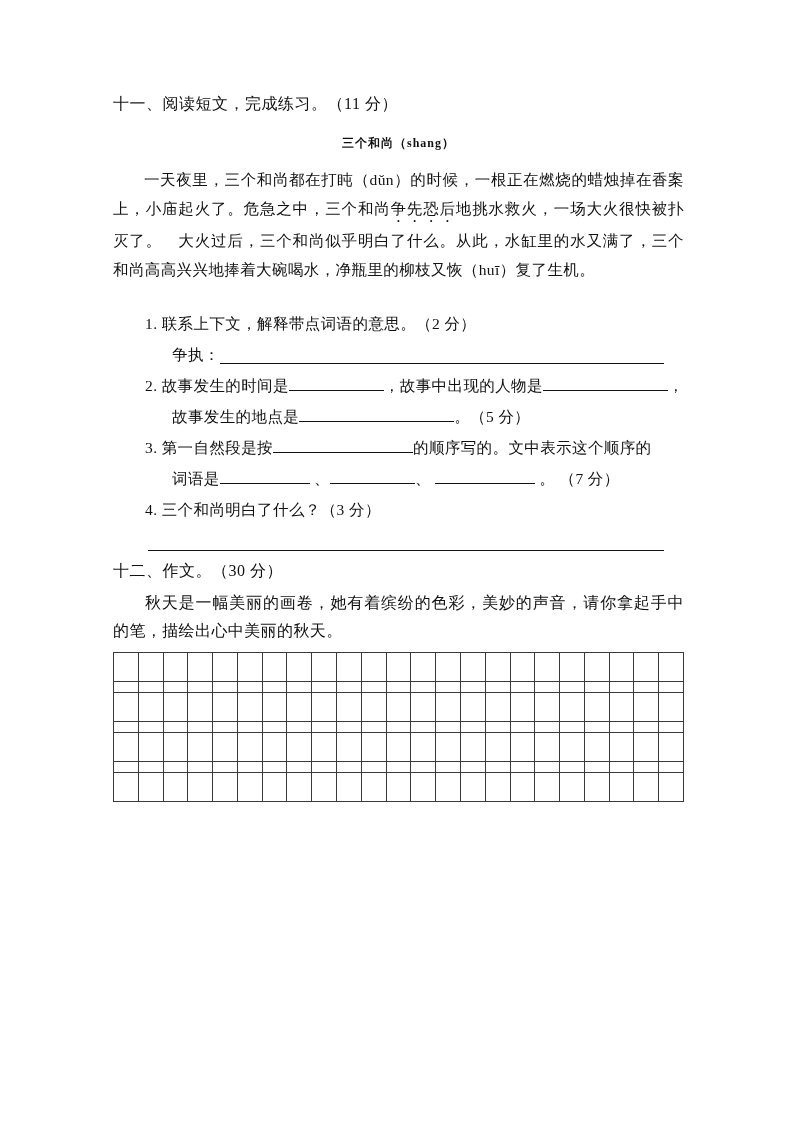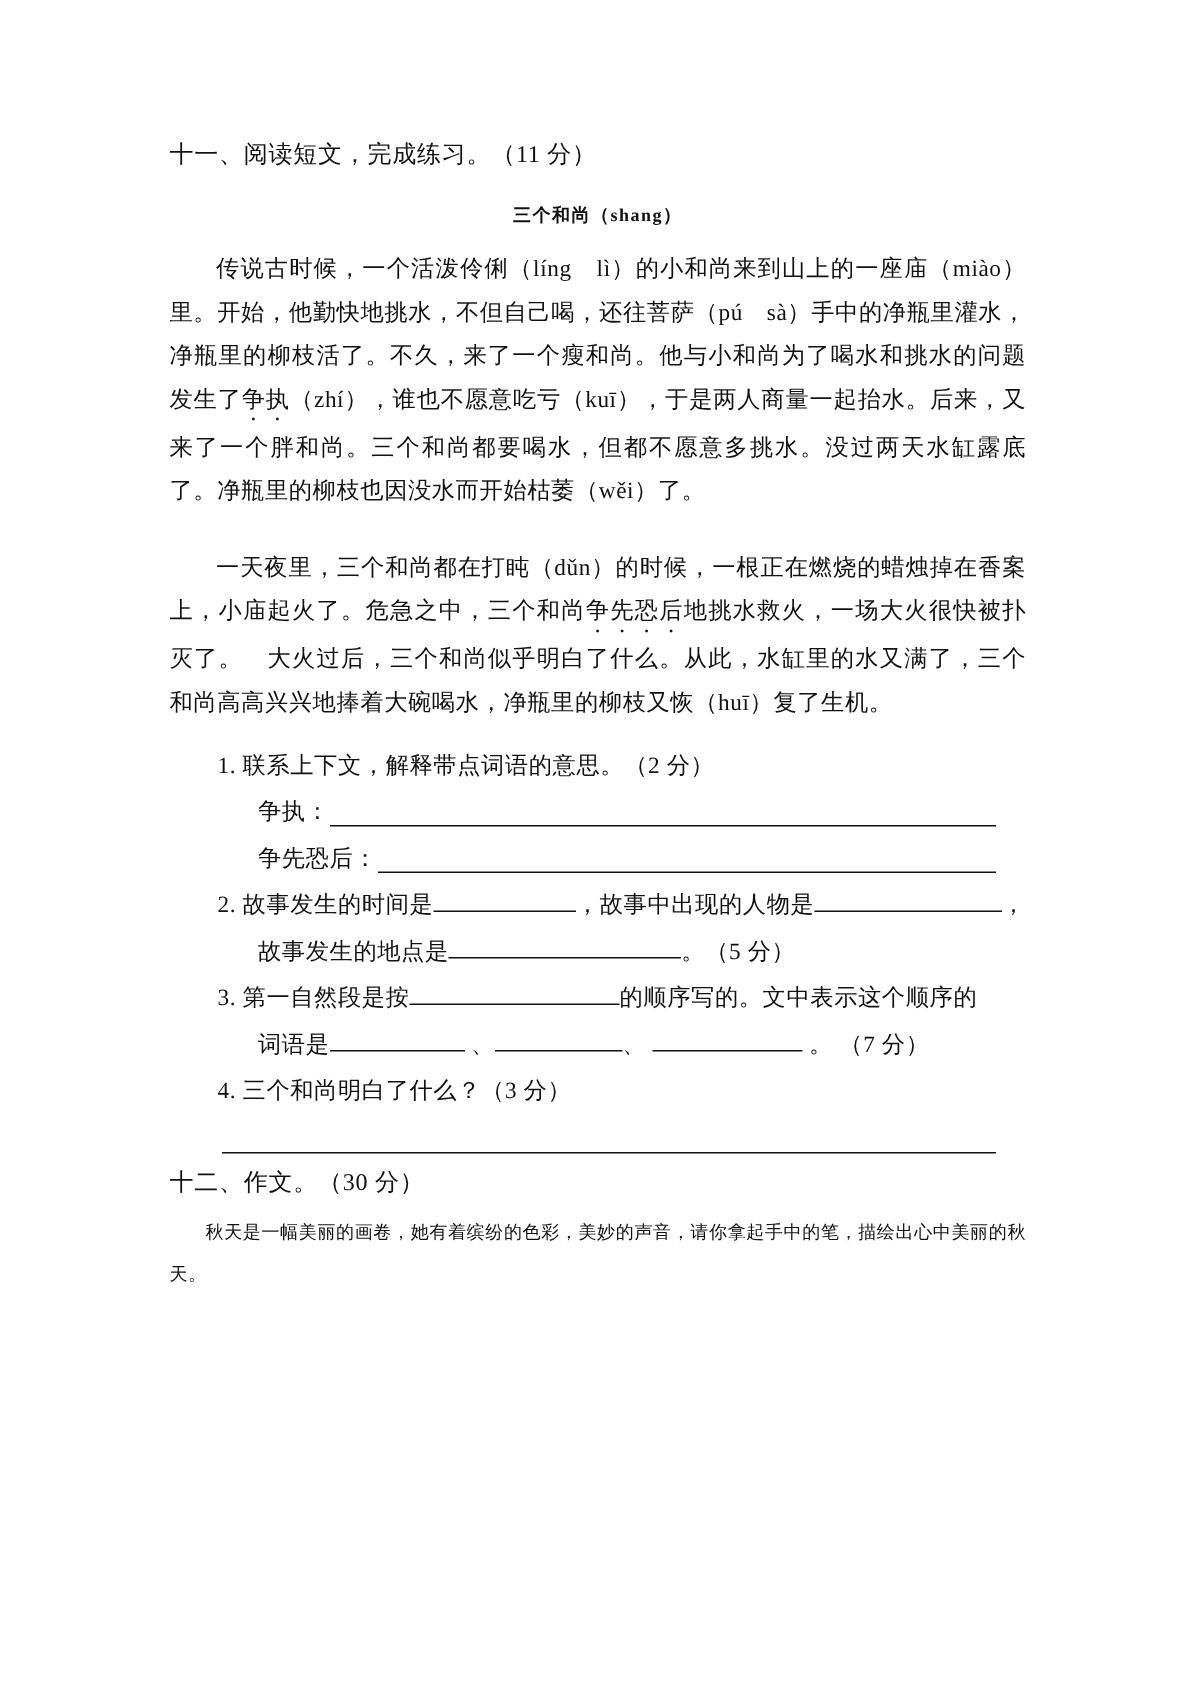--- a/index.html
+++ b/index.html
@@ -40,21 +40,21 @@
     text-indent: 2em;
     letter-spacing: 0.4px;
   }
   .para + .para { margin-top: 22px; }
   .emph {
     -webkit-text-emphasis: filled dot #111;
     -webkit-text-emphasis-position: under right;
     text-emphasis: filled dot #111;
     text-emphasis-position: under right;
   }
-  .questions { margin-top: 12px; font-size: 15.5px; line-height: 31px; letter-spacing: 0.4px; }
+  .questions { margin-top: 24px; font-size: 15.5px; line-height: 31px; letter-spacing: 0.4px; }
   .q-line { padding-left: 32px; }
   .q-sub-row {
     display: flex;
     align-items: stretch;
     padding-left: 59px;
     margin-right: 20px;
     text-align: right;
   }
   .q-sub-row > span:first-child { white-space: nowrap; }
   .blank-fill {
@@ -88,21 +88,21 @@
   }
   .section12-heading {
     margin-top: 8px;
     font-size: 16px;
     line-height: 24px;
     letter-spacing: 0.5px;
   }
   .prompt {
     margin: 0;
     margin-top: 6px;
-    font-size: 12px;
+    font-size: 16px;
     line-height: 28px;
     text-align: justify;
     text-indent: 2em;
     letter-spacing: 0.4px;
   }
   .grid {
     margin-top: 7px;
     border-top: 1.5px solid #3a3a3a;
     border-left: 1.5px solid #3a3a3a;
     width: 571px;
@@ -119,36 +119,31 @@
 </head>
 <body>
 
 <div class="page">
   <div class="content">
 
     <div class="section-heading">十一、阅读短文，完成练习。（11 分）</div>
 
     <div class="story-title">三个和尚（shang）</div>
 
-    <p class="para"><span>传说古时候，一个活泼伶俐（líng　lì）的小和尚来到山上的一座庙（miào）里。开始，他勤快地挑水，不但自己喝，还往菩萨（pú　sà）手中的净瓶里灌水，净瓶里的柳枝活了。不久，来了一个瘦和尚。他与小和尚为了喝水和挑水的问题发生了</span><span class="emph">争执</span><span>（zhí），谁也不愿意吃亏（kuī），于是两人商量一起抬水。后来，又来了一个胖和尚。三个和尚都要喝水，但都不愿意多挑水。没过两天水缸露底了。净瓶里的柳枝也因没水而开始枯萎（wěi）了。</span></p>
 
     <p class="para"><span>一天夜里，三个和尚都在打盹（dǔn）的时候，一根正在燃烧的蜡烛掉在香案上，小庙起火了。危急之中，三个和尚</span><span class="emph">争先恐后</span><span>地挑水救火，一场大火很快被扑灭了。　大火过后，三个和尚似乎明白了什么。从此，水缸里的水又满了，三个和尚高高兴兴地捧着大碗喝水，净瓶里的柳枝又恢（huī）复了生机。</span></p>
 
     <div class="questions">
 
       <div>
         <div class="q-line">1. 联系上下文，解释带点词语的意思。（2 分）</div>
         <div class="q-sub-row">
           <span>争执：</span>
           <span class="blank-fill"></span>
         </div>
-        <div class="q-sub-row">
-          <span>争先恐后：</span>
-          <span class="blank-fill"></span>
-        </div>
       </div>
 
       <div class="q-flow"><span>2. 故事发生的时间是</span><span class="blank w95"></span><span>，故事中出现的人物是</span><span class="blank w125"></span><span>，</span><br><span>故事发生的地点是</span><span class="blank w155"></span><span>。（5 分）</span></div>
 
       <div class="q-flow"><span>3. 第一自然段是按</span><span class="blank w140"></span><span>的顺序写的。文中表示这个顺序的</span><br><span>词语是</span><span class="blank w90"></span><span> 、</span><span class="blank w85"></span><span>、 </span><span class="blank w100"></span><span> 。 （7 分）</span></div>
 
       <div>
         <div class="q-line">4. 三个和尚明白了什么？（3 分）</div>
         <div class="answer-line"></div>
       </div>

